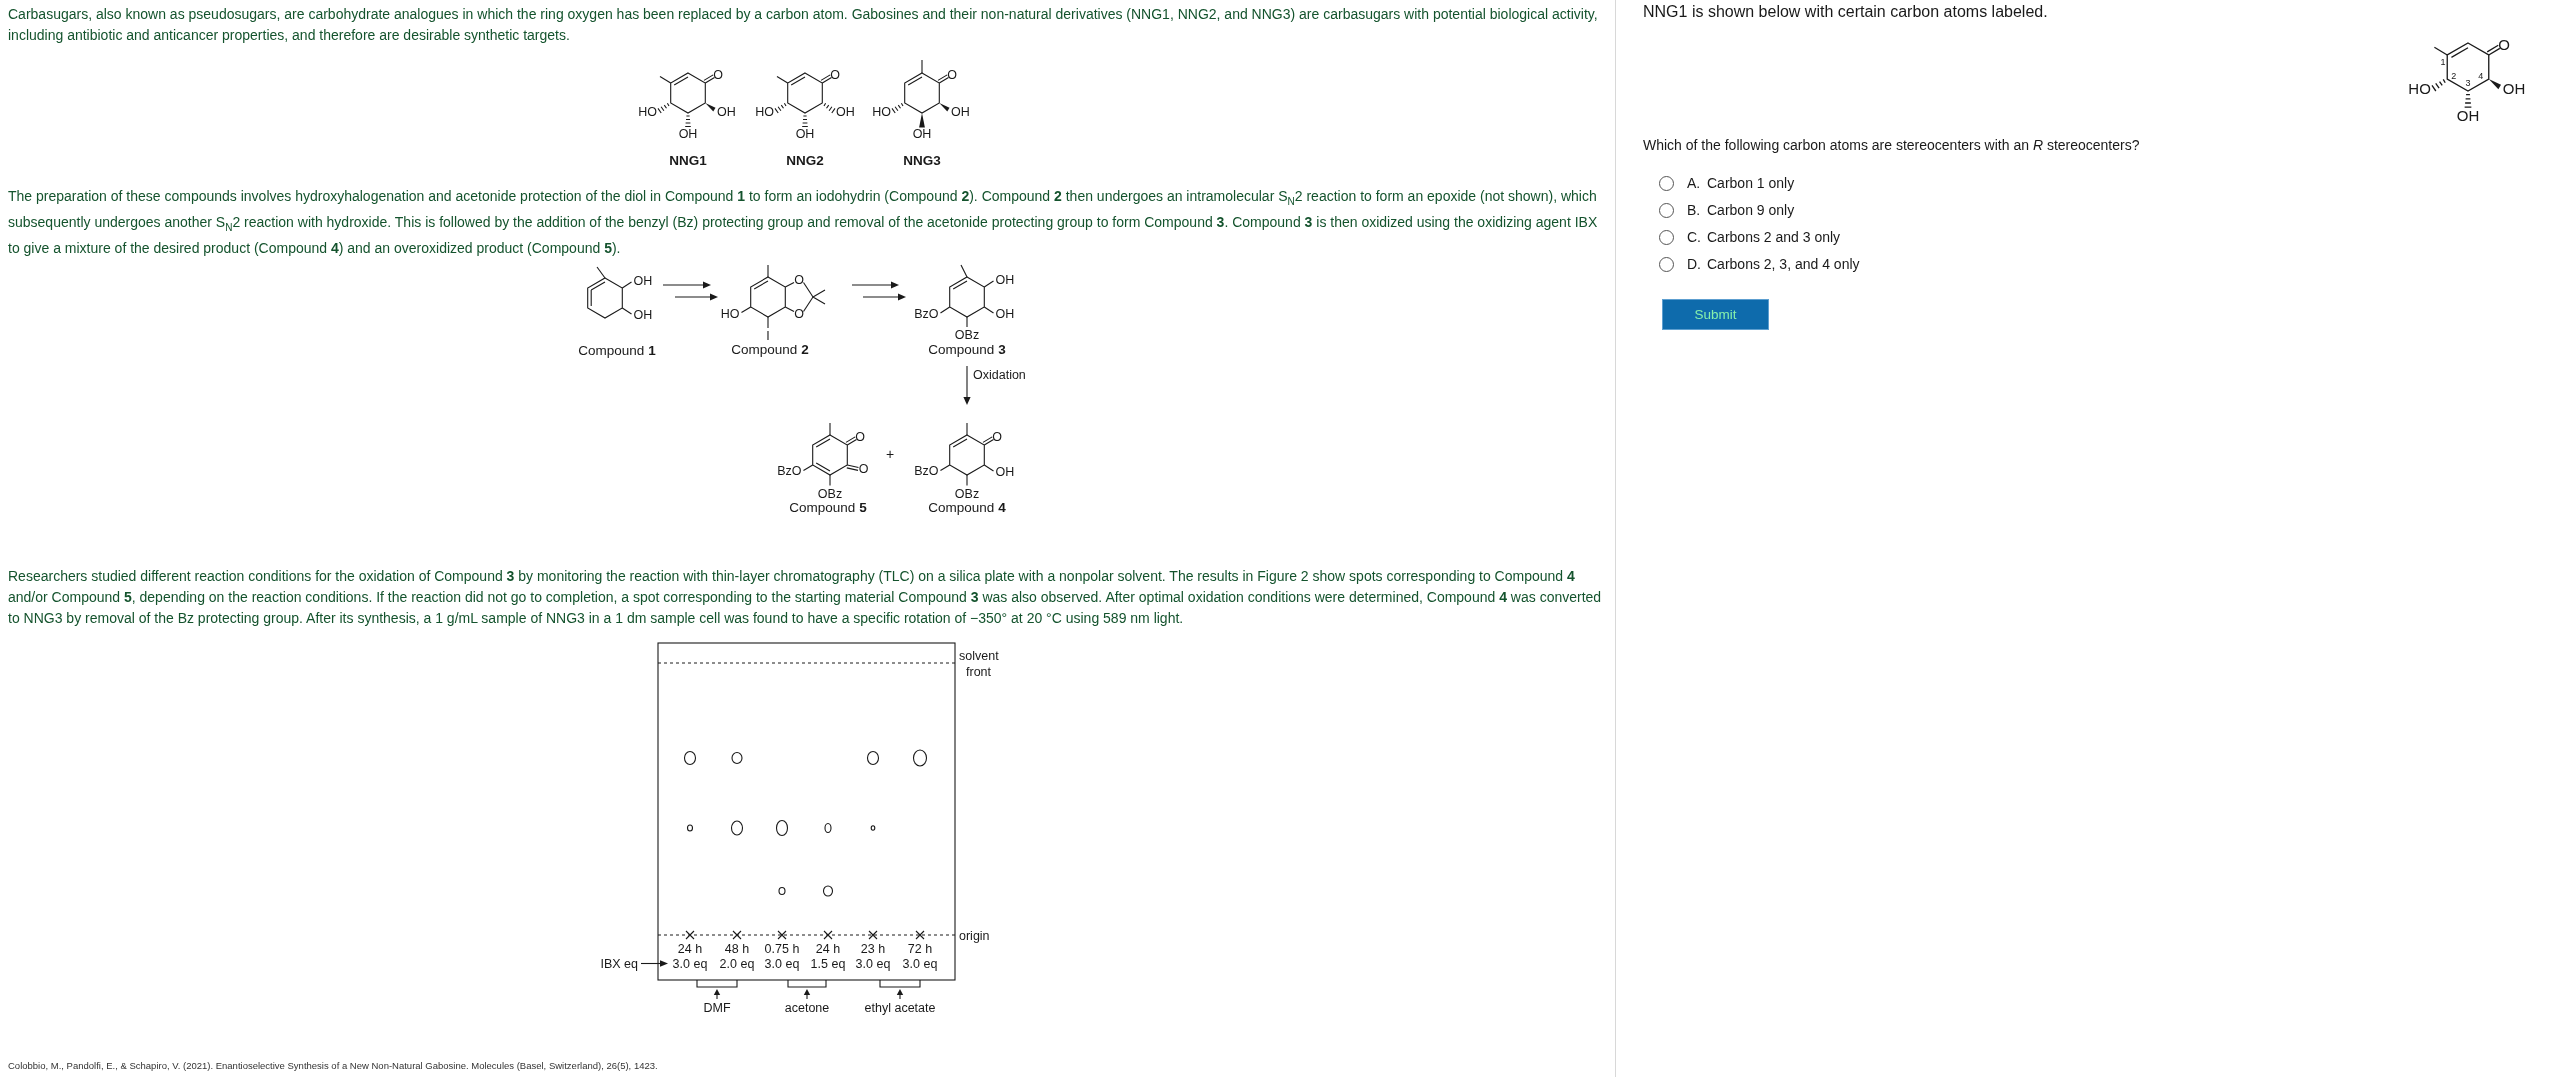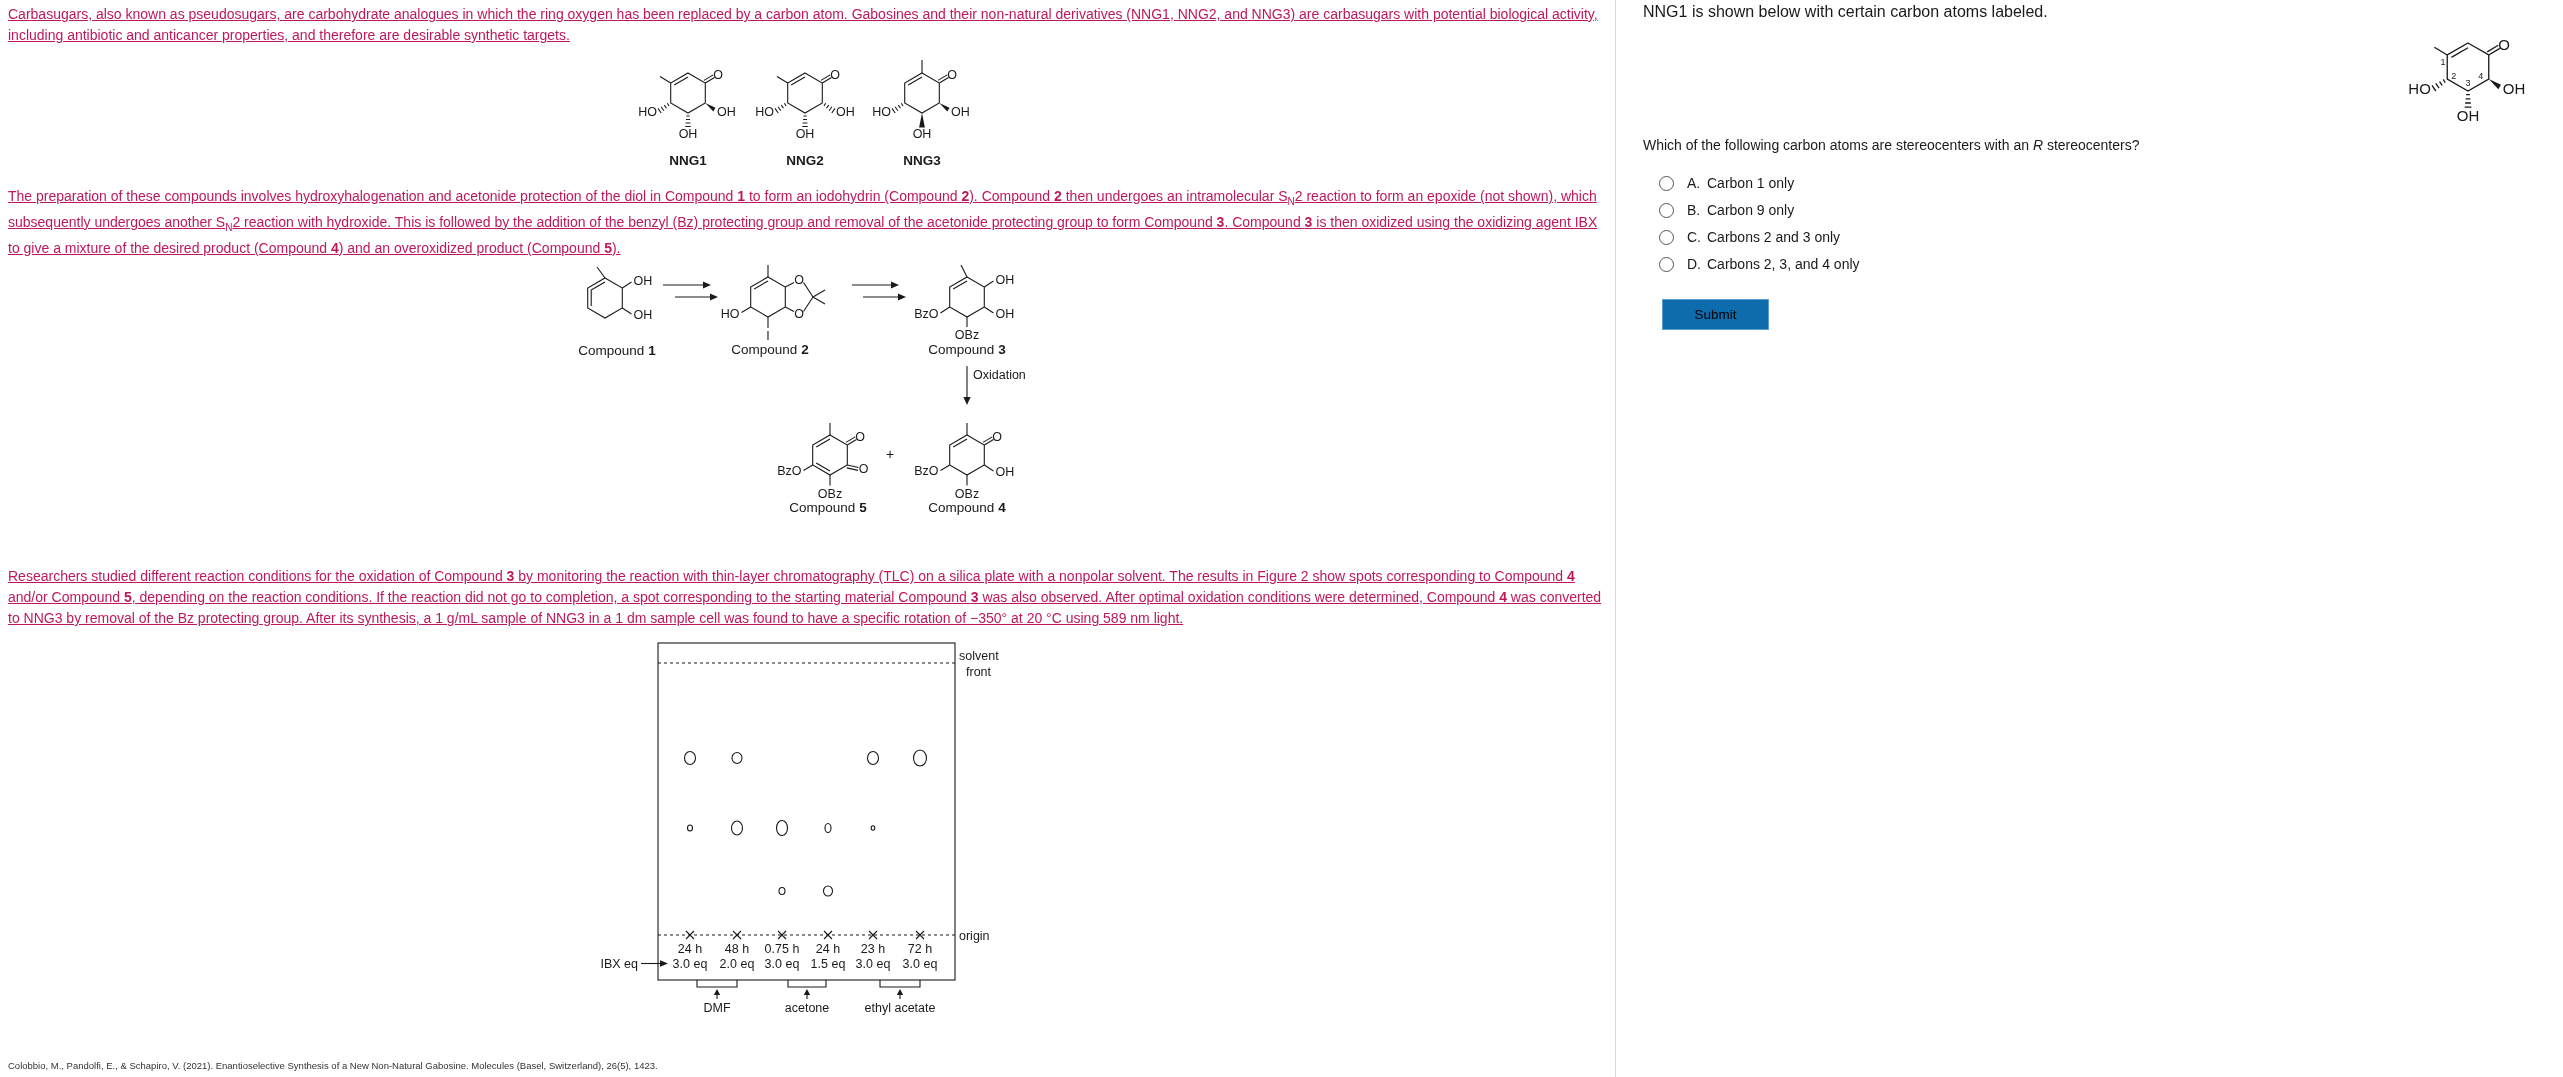--- a/index.html
+++ b/index.html
@@ -1,40 +1,40 @@
 <!DOCTYPE html>
 <html><head>
 <meta charset="utf-8">
 <style>
   * { margin:0; padding:0; box-sizing:border-box; }
   html,body { background:#ffffff; }
   body { font-family:"Liberation Sans", sans-serif; color:#1a1a1a; }
   .page { position:relative; width:2563px; height:1077px; background:#fff; overflow:hidden; }
   .abs { position:absolute; }
-  .para { position:absolute; font-size:14px; line-height:21px; color:#be185d;text-decoration:underline; }
+  .para { position:absolute; font-size:14px; line-height:21px; color:#14532d; }
   .citation { position:absolute; font-size:9.5px; color:#333; }
   .divider { position:absolute; width:1px; background:#d8d8d8; top:0; height:1077px; }
   sub { font-size:10px; }
   
   svg text { font-family:"Liberation Sans", sans-serif; font-size:12.5px; fill:#1a1a1a; }
   .bond { stroke:#1a1a1a; stroke-width:1.1; fill:none; }
   .dash { stroke:#1a1a1a; stroke-width:1; fill:none; stroke-dasharray:3,3; }
   .wedge { fill:#1a1a1a; stroke:none; }
   .cl { font-size:13.5px; }
   .nl { font-size:13.5px; font-weight:bold; }
   .num { font-size:7.5px; }
   .t12 { font-size:12.5px; }
   
   .q-intro { position:absolute; left:1643px; top:3px; font-size:16px; }
   .q-stem { position:absolute; left:1643px; top:137px; font-size:14px; }
   .option { position:absolute; left:1659px; height:22px; display:flex; align-items:center; font-size:14px; }
   .radio { width:15px; height:15px; border:1.5px solid #555; border-radius:50%; background:#fff; margin-right:13px; flex:none; }
   .olet { width:20px; flex:none; }
   .submit { position:absolute; left:1662px; top:299px; width:107px; height:31px; background:#0e6bac;
-            border:1px solid #5d9fd0; color:#000000; font-size:13.5px; display:flex; align-items:center;
+            border:1px solid #5d9fd0; color:#86efac; font-size:13.5px; display:flex; align-items:center;
             justify-content:center; cursor:pointer; }
 </style>
 </head>
 <body>
 
 <div class="page">
 
   <div class="para" style="left:8px; top:4px; width:1600px">Carbasugars, also known as pseudosugars, are carbohydrate analogues in which the ring oxygen has been replaced by a carbon atom.  Gabosines and their non-natural derivatives (NNG1, NNG2, and NNG3) are carbasugars with potential biological activity, including antibiotic and anticancer properties, and therefore are desirable synthetic targets.</div>
 
   <svg class="abs" style="left:598px; top:53px" width="420" height="125" viewBox="0 0 420 125">

